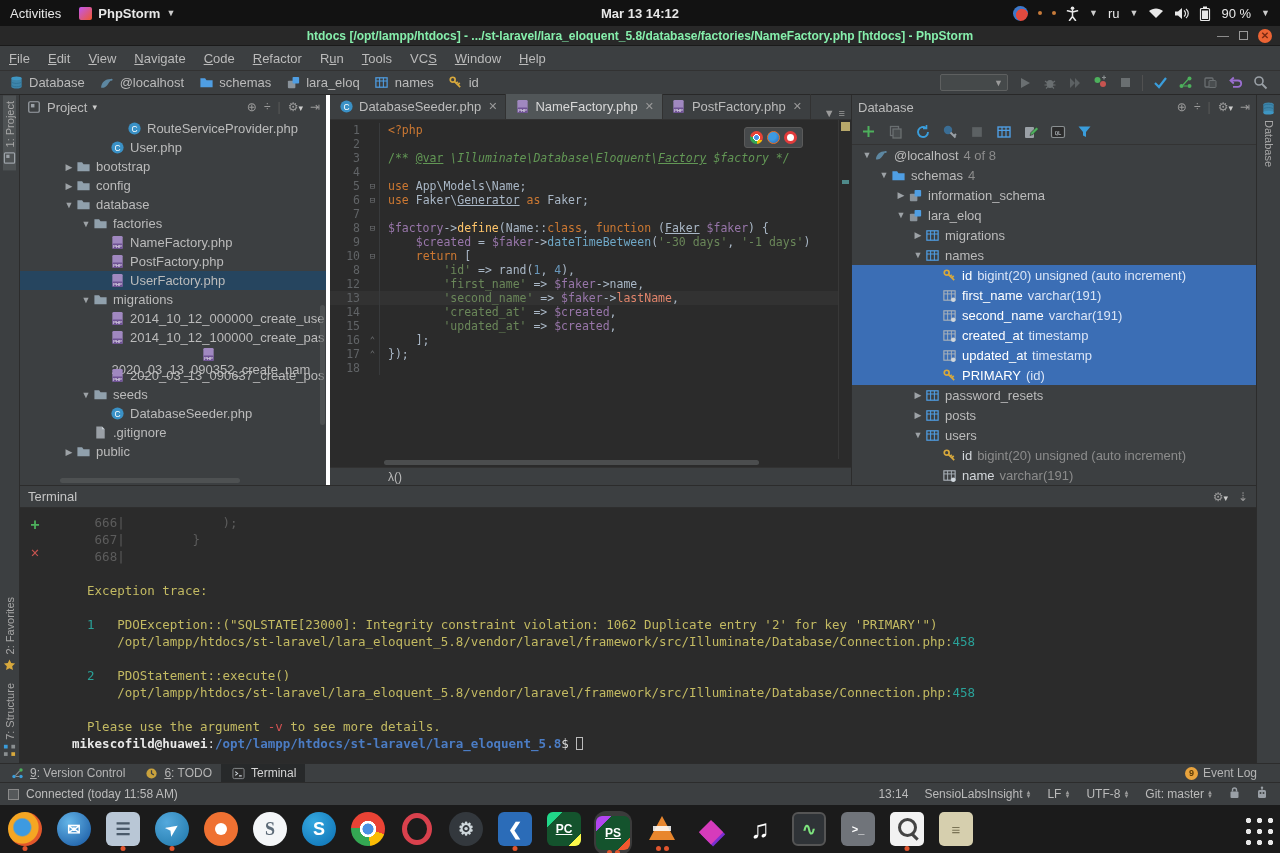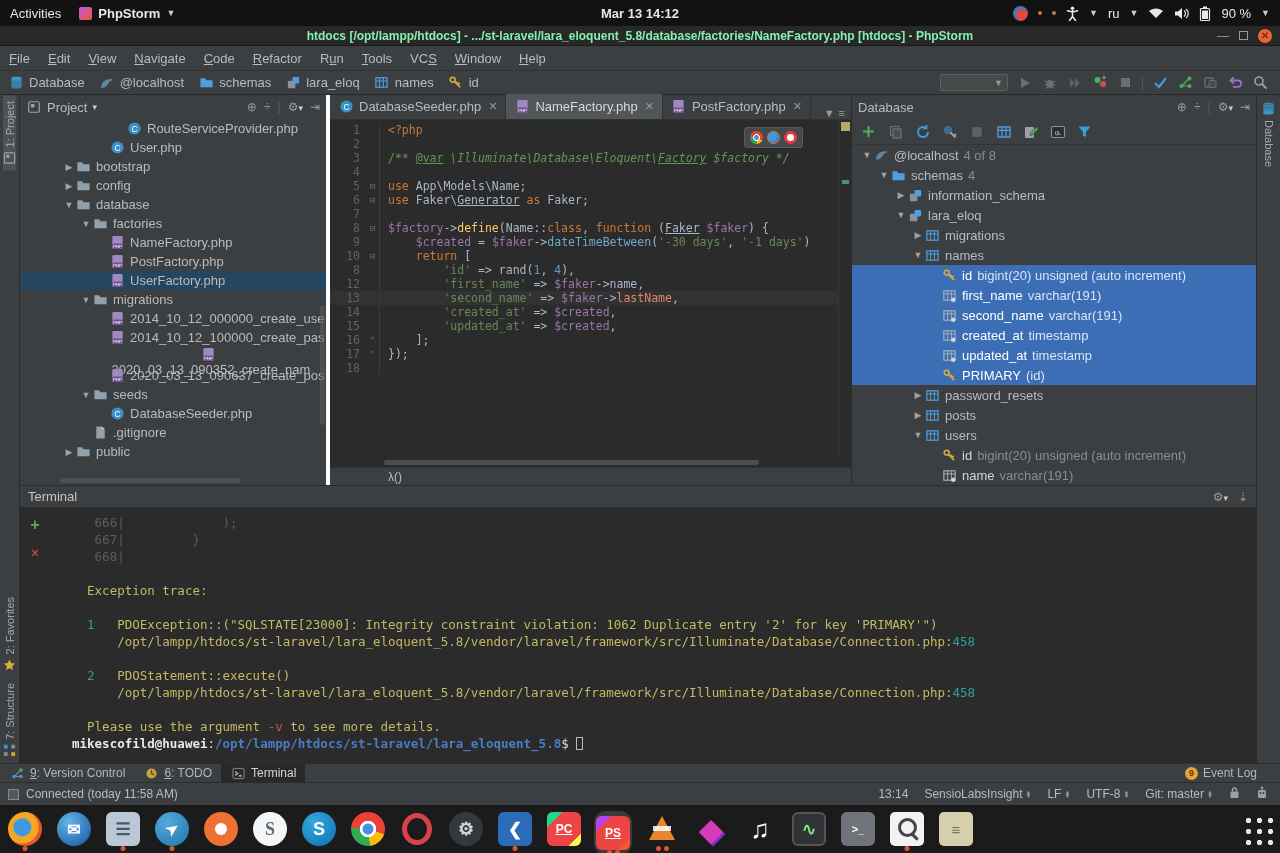--- a/index.html
+++ b/index.html
@@ -148,21 +148,21 @@
   .dk-telegram{border-radius:50%;background:radial-gradient(circle at 35% 30%,#54a9dd,#1e76a8);font-size:15px;}
   .dk-telegram span{transform:rotate(-35deg);display:inline-block;}
   .dk-postman{border-radius:50%;background:#ef7132;position:relative;}
   .dk-postman::after{content:"";width:12px;height:12px;border-radius:50%;background:#fff;}
   .dk-station{border-radius:50%;background:#f4f6f8;color:#5d6b78;font-size:18px;font-family:"Liberation Serif",serif;}
   .dk-skype{border-radius:50%;background:radial-gradient(circle at 35% 30%,#35a8e0,#0b6fb2);font-size:18px;}
   .dk-chrome{border-radius:50%;background:radial-gradient(circle at center,#4a90e2 0 22%,#fff 24% 33%,transparent 35%),conic-gradient(#ea4335 0 30%,#fbbc05 30% 48%,#34a853 48% 76%,#ea4335 76% 100%);}
   .dk-opera{border-radius:50%;border:5px solid #d9414d;background:transparent;width:30px;height:32px;}
   .dk-builder{border-radius:50%;background:#33383d;color:#cfd8dc;font-size:18px;}
   .dk-vscode{border-radius:6px;background:#2b6cb8;font-size:17px;}
-  .dk-pycharm,.dk-phpstorm{border-radius:6px;background:#ef4444;font-size:12px;letter-spacing:0;position:relative;overflow:hidden;text-decoration:underline;}
+  .dk-pycharm,.dk-phpstorm{border-radius:6px;background:#14532d;font-size:12px;letter-spacing:0;position:relative;overflow:hidden;text-decoration:underline;}
   .dk-pycharm::before{content:"";position:absolute;inset:0;background:linear-gradient(135deg,#21d789 0 22%,transparent 23%),linear-gradient(315deg,#fcf84a 0 18%,transparent 19%);}
   .dk-phpstorm::before{content:"";position:absolute;inset:0;background:linear-gradient(135deg,#b345f1 0 22%,transparent 23%),linear-gradient(315deg,#f1582f 0 18%,transparent 19%);}
   .dk-pycharm span,.dk-phpstorm span{position:relative;}
   .dk-vlc{position:relative;}
   .dk-vlc::before{content:"";width:0;height:0;border-left:13px solid transparent;border-right:13px solid transparent;border-bottom:24px solid #e8862d;position:absolute;top:4px;}
   .dk-vlc::after{content:"";position:absolute;top:14px;width:18px;height:5px;background:#fff;opacity:.85;}
   .dk-graphics{font-size:30px;background:none;color:#d63bbb;text-shadow:2px 2px 0 #7b2fd1;}
   .dk-rhythmbox{font-size:26px;background:none;}
   .dk-system-monitor{border-radius:6px;background:#2f3337;color:#7ee37e;font-size:17px;border:2px solid #555;}
   .dk-terminal{border-radius:6px;background:#70747a;font-size:11px;}

